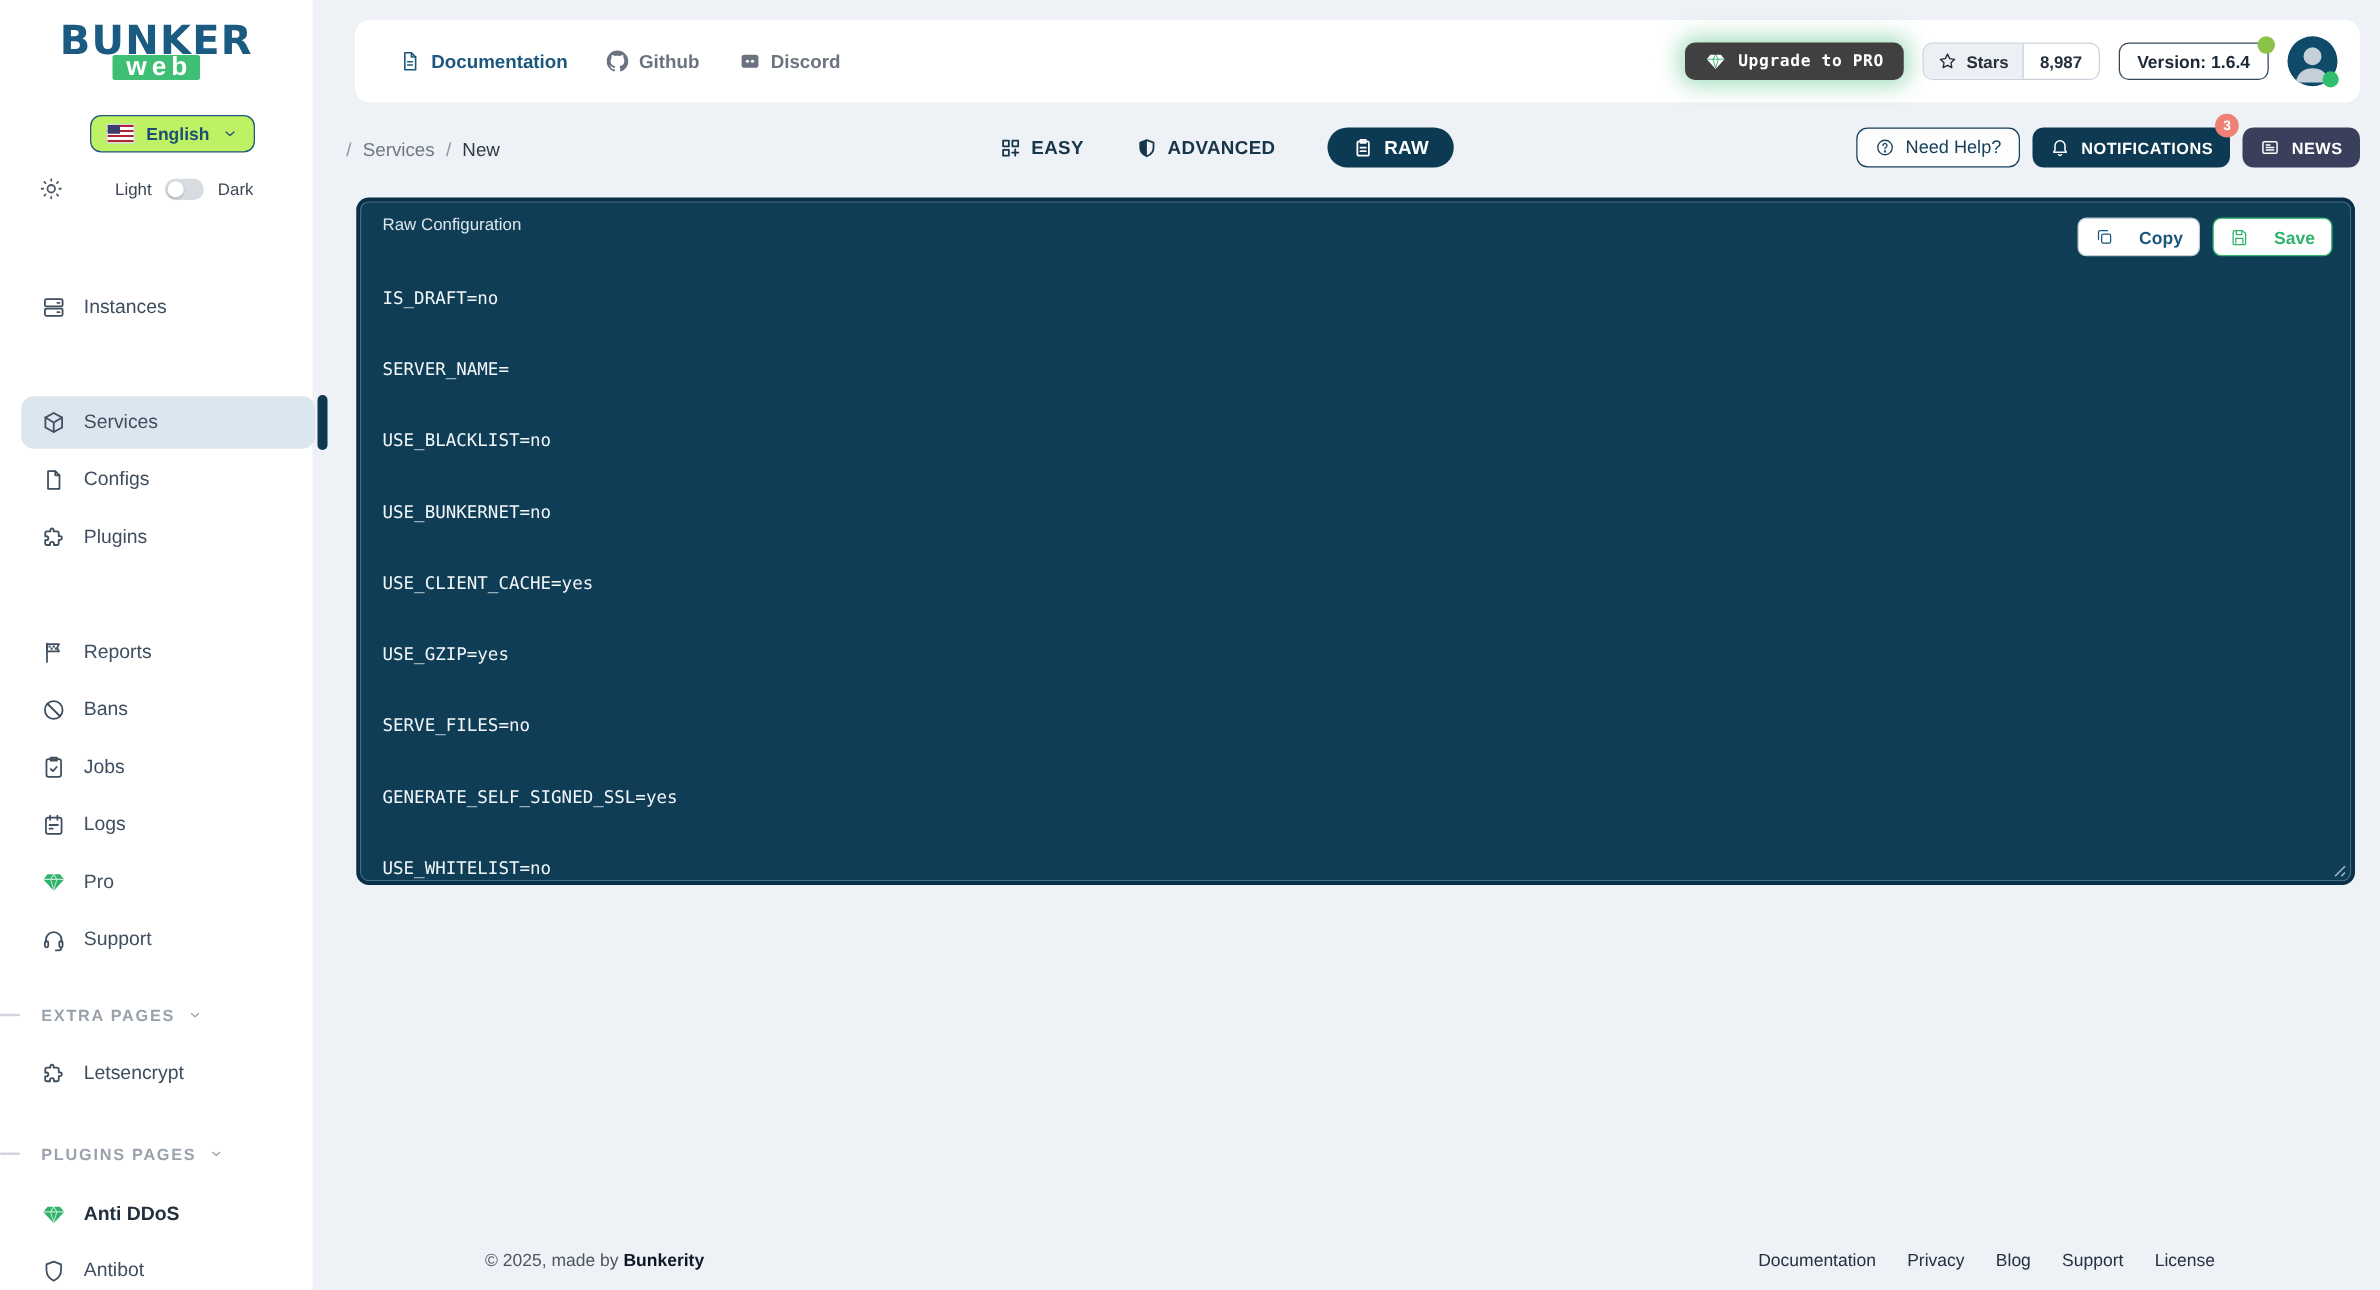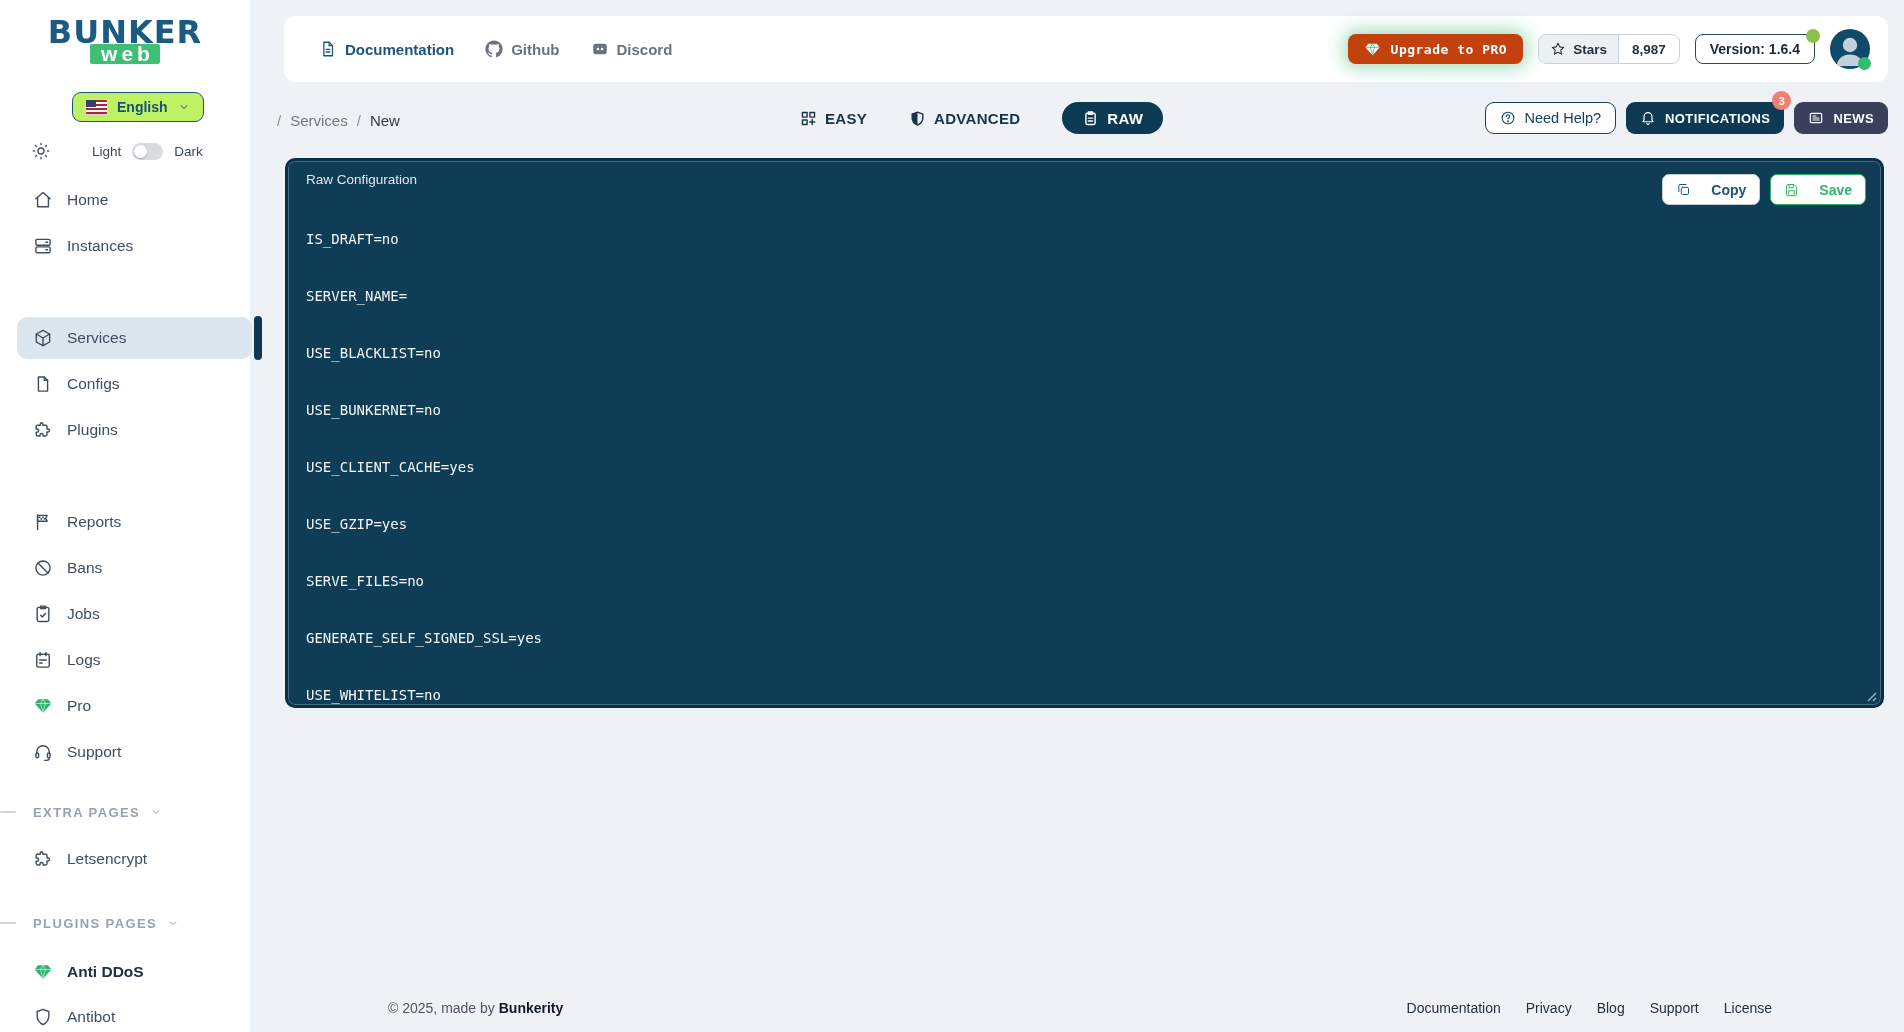--- a/index.html
+++ b/index.html
@@ -41,21 +41,21 @@
   .section-head .slabel{margin-left:33px}
   .section-head svg{margin-left:9px}
 
   
   #header-card{position:absolute;left:284px;top:16px;width:1604px;height:66px;background:#fff;border-radius:12px;
                display:flex;align-items:center;box-sizing:border-box;padding:0 18px 0 35px}
   .tb-link{display:flex;align-items:center;gap:8px;font-size:15px;font-weight:700;color:#6b7280;cursor:pointer}
   .tb-link.primary{color:#1b567c}
   .tb-left{display:flex;align-items:center;gap:31px}
   .tb-right{margin-left:auto;display:flex;align-items:center;gap:15px}
-  .upgrade{height:30px;display:flex;align-items:center;gap:10px;background:#c2410c;border:none;border-radius:8px;
+  .upgrade{height:30px;display:flex;align-items:center;gap:10px;background:#404040;border:none;border-radius:8px;
            padding:0 16px;color:#fff;font-family:"DejaVu Sans Mono",monospace;font-size:13px;font-weight:700;
            letter-spacing:.5px;box-shadow:0 0 18px 4px rgba(47,178,106,.45);cursor:pointer}
   .stars{display:flex;align-items:stretch;height:30px;border:1px solid #c9d2dc;border-radius:8px;overflow:hidden;
          font-size:13.5px;font-weight:700;color:#25303c;background:#fff;cursor:pointer;box-sizing:border-box}
   .stars-left{display:flex;align-items:center;gap:7px;padding:11px 11px;background:#eceff3;border-right:1px solid #c9d2dc}
   .stars-count{display:flex;align-items:center;padding:0 13px}
   .version{position:relative;height:30px;border:1px solid #33475a;border-radius:8px;display:flex;align-items:center;
            padding:0 14px;font-size:14px;font-weight:600;color:#1d2935;background:#fff;box-sizing:border-box}
   .vdot{position:absolute;top:-6px;right:-6px;width:14px;height:14px;border-radius:50%;background:#8bc34a}
   .avatar{width:40px;height:40px;border-radius:50%;background:#0f4a68;position:relative;cursor:pointer}
@@ -123,27 +123,20 @@
       <circle cx="12" cy="12" r="3.6"></circle>
         <path d="M12 4.2V2.8M12 21.2v-1.4M19.8 12h1.4M2.8 12h1.4M17.5 6.5l1-1M5.5 18.5l1-1M17.5 17.5l1 1M5.5 5.5l1 1"></path>
       </svg>
     <span class="theme-label lbl-light">Light</span>
     <span class="toggle">
         <span class="knob"></span>
       </span>
     <span class="theme-label lbl-dark">Dark</span>
   </div>
 
-  <div class="nav-item" style="top:177px">
-    <svg class="ic" width="20" height="20" viewBox="0 0 24 24">
-        <path d="M3.5 10.5L12 3l8.5 7.5"></path>
-        <path d="M5.5 9v11h13V9"></path>
-      </svg>
-    <span class="nlabel">Home</span>
-  </div>
   <div class="nav-item" style="top:223px">
     <svg class="ic" width="20" height="20" viewBox="0 0 24 24">
         <rect x="3.5" y="4" width="17" height="7" rx="1.5"></rect>
         <rect x="3.5" y="13" width="17" height="7" rx="1.5"></rect>
         <path d="M15.5 7.5h2M15.5 16.5h2"></path>
       </svg>
     <span class="nlabel">Instances</span>
   </div>
   <div class="nav-item active" style="top:315px">
     <span class="pill"></span>

